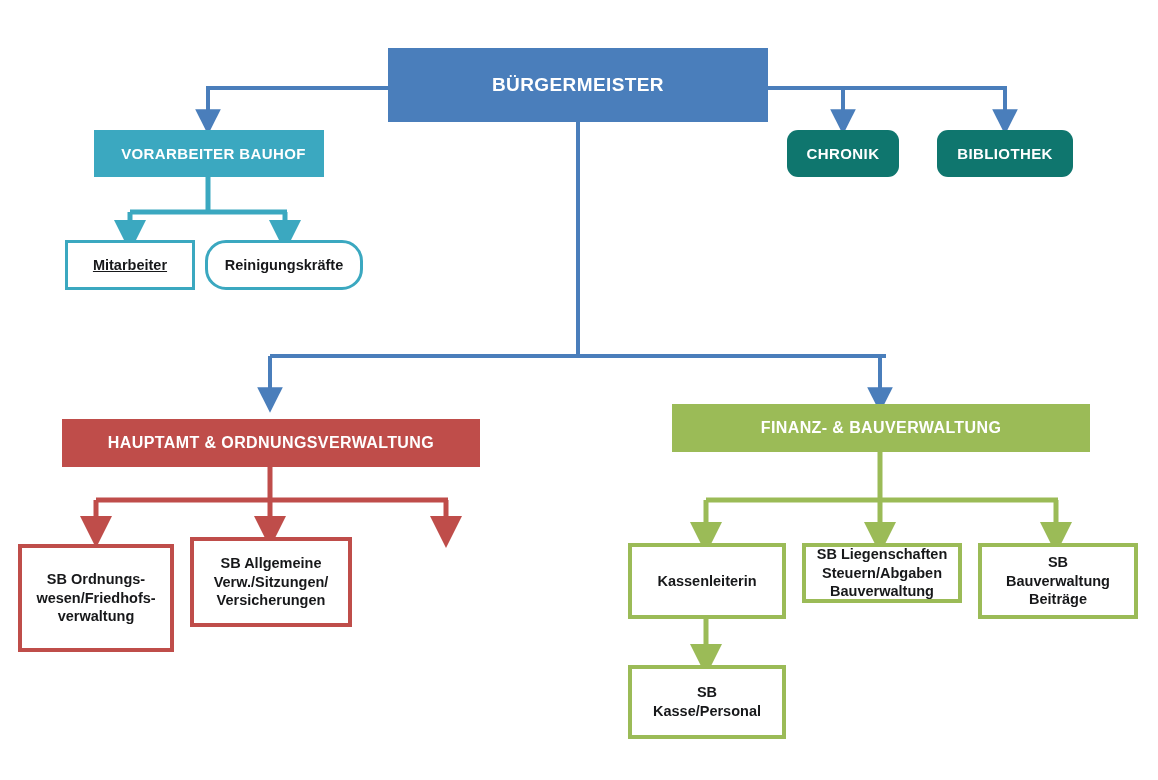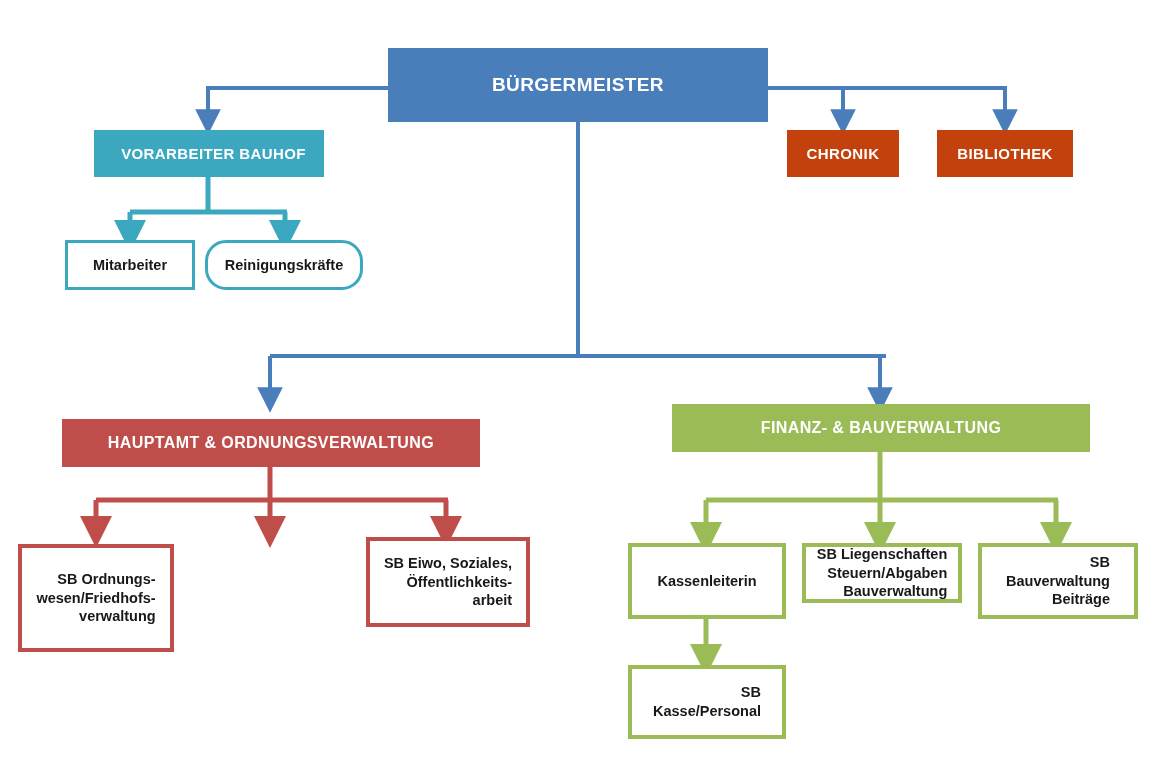--- a/index.html
+++ b/index.html
@@ -22,41 +22,42 @@
     width: 1158px;
     height: 780px;
     pointer-events: none;
   }
   .node {
     position: absolute;
     box-sizing: border-box;
     display: flex;
     align-items: center;
     justify-content: center;
-    text-align: right;
+    text-align: center;
     line-height: 1.28;
   }
   
   .node.filled {
     color: #ffffff;
     font-weight: bold;
     letter-spacing: 0.4px;
   }
   .node.root {
     background: #4a7ebb;
     font-size: 19px;
   }
   .node.teal-head {
     background: #3ba8c0;
     font-size: 15px;
     padding-left: 9px;
   }
   .node.teal-small {
-    background: #c2410c;
+    background: #0f766e;
     font-size: 15px;
+    border-radius: 11px;
   }
   .node.red-head {
     background: #bf4d4a;
     font-size: 16px;
   }
   .node.green-head {
     background: #9bbb57;
     font-size: 16px;
   }
   
@@ -134,21 +135,21 @@
   </svg>
 
   <div class="node filled root" style="left:388px; top:48px; width:380px; height:74px;">
     <span class="label">BÜRGERMEISTER</span>
   </div>
 
   <div class="node filled teal-head" style="left:94px; top:130px; width:230px; height:47px;">
     <span class="label">VORARBEITER BAUHOF</span>
   </div>
 
-  <div class="node outlined teal-leaf" style="left:65px; top:240px; width:130px; height:50px;">
+  <div class="node outlined teal-leaf" style="left:65px; top:240px; width:130px; height:50px;text-decoration:underline;">
     <span class="label">Mitarbeiter</span>
   </div>
 
   <div class="node outlined teal-leaf" style="left:205px; top:240px; width:158px; height:50px;border-radius:21px;">
     <span class="label">Reinigungskräfte</span>
   </div>
 
   <div class="node filled teal-small" style="left:787px; top:130px; width:112px; height:47px;">
     <span class="label">CHRONIK</span>
   </div>
@@ -160,26 +161,26 @@
   <div class="node filled red-head" style="left:62px; top:404px; width:418px; height:48px;margin-top:15px;">
     <span class="label">HAUPTAMT &amp; ORDNUNGSVERWALTUNG</span>
   </div>
 
   <div class="node outlined red-leaf" style="left:18px; top:544px; width:156px; height:108px;">
     <span class="label">SB Ordnungs-
 wesen/Friedhofs-
 verwaltung</span>
   </div>
 
-
-  <div class="node outlined red-leaf" style="left:366px; top:537px; width:164px; height:90px;">
-    <span class="label">SB Eiwo, Soziales,
-Öffentlichkeits-
-arbeit</span>
-  </div>
+  <div class="node outlined red-leaf" style="left:190px; top:537px; width:162px; height:90px;">
+    <span class="label">SB Allgemeine
+Verw./Sitzungen/
+Versicherungen</span>
+  </div>
+
 
   <div class="node outlined green-leaf" style="left:628px; top:543px; width:158px; height:76px;">
     <span class="label">Kassenleiterin</span>
   </div>
 
   <div class="node filled green-head" style="left:672px; top:404px; width:418px; height:48px;">
     <span class="label">FINANZ- &amp; BAUVERWALTUNG</span>
   </div>
 
   <div class="node outlined green-leaf" style="left:802px; top:543px; width:160px; height:60px;">

